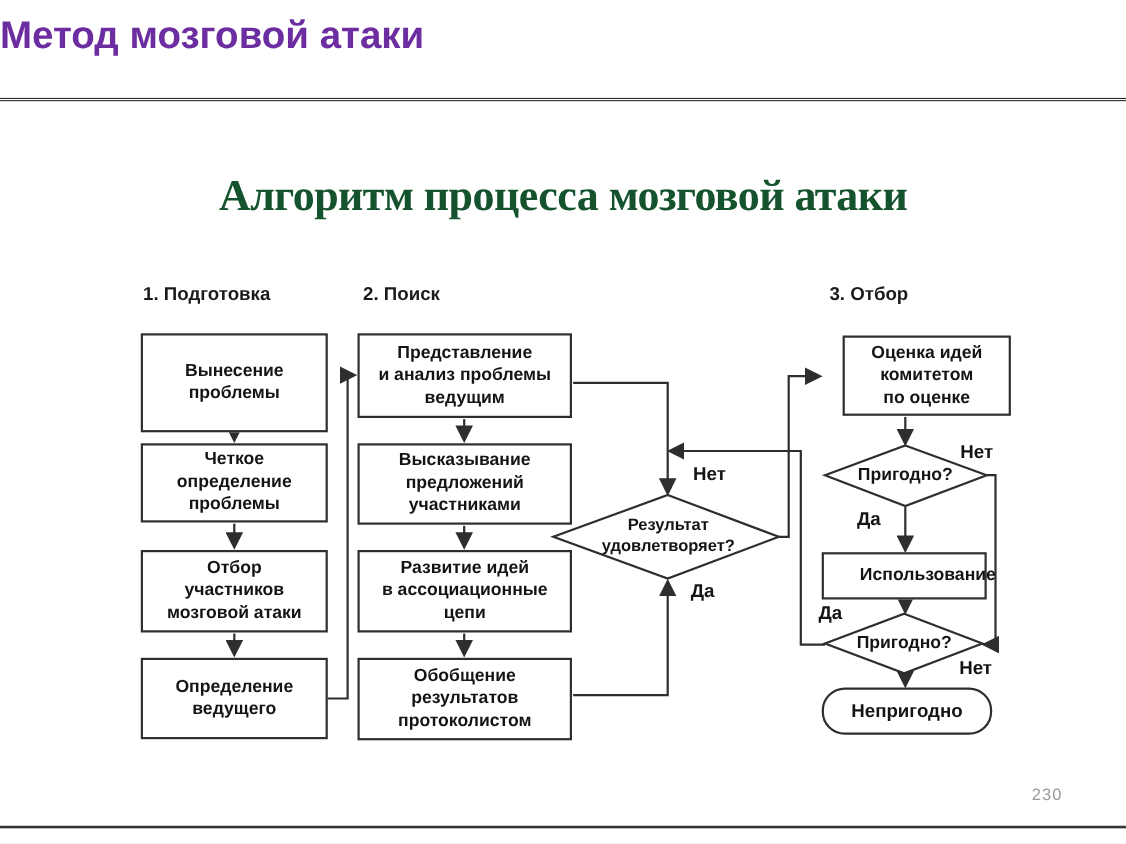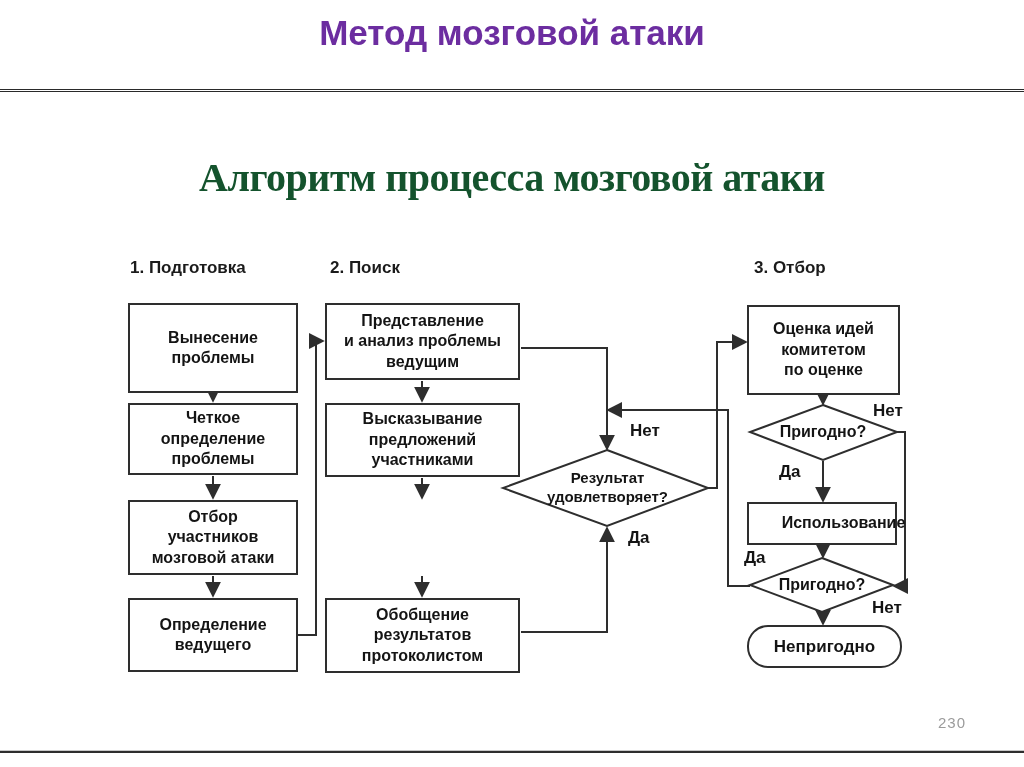--- a/index.html
+++ b/index.html
@@ -2,21 +2,21 @@
 <html><head>
 <meta charset="utf-8">
 <style>
   html,body{margin:0;padding:0;background:#e9e9e9;}
   .slide{
     position:relative;width:1024px;height:767px;background:#ffffff;
     overflow:hidden;font-family:"Liberation Sans","DejaVu Sans",sans-serif;
     margin:0 auto;
   }
   .slide-title{
-    position:absolute;top:13px;left:0;right:0;text-align:center;
+    position:absolute;top:13px;left:0;right:0;
     color:#6c2da0;font-size:35px;font-weight:700;letter-spacing:0;
   }
   .rule-top{
     position:absolute;top:89px;left:0;width:1024px;height:3px;
     border-top:1px solid #2a2a2a;border-bottom:1px solid #2a2a2a;background:#fff;
     box-sizing:border-box;
   }
   .rule-bottom{
     position:absolute;top:750px;left:0;width:1024px;height:3px;
     border-top:1px solid #c8c8c8;background:#2e2e2e;box-sizing:border-box;
@@ -112,28 +112,31 @@
 мозговой атаки</div>
   <div class="node" style="left:128px;top:598px;width:170px;height:74px;">Определение
 ведущего</div>
 
   <div class="node" style="left:325px;top:303px;width:195px;height:77px;">Представление
 и анализ проблемы
 ведущим</div>
   <div class="node" style="left:325px;top:403px;width:195px;height:74px;">Высказывание
 предложений
 участниками</div>
+  <div class="node" style="left:325px;top:500px;width:195px;height:75px;">Развитие идей
+в ассоциационные
+цепи</div>
   <div class="node" style="left:325px;top:598px;width:195px;height:75px;text-align:center;">Обобщение
 результатов
 протоколистом</div>
 
   <div class="dtext" style="left:510px;top:464px;width:195px;height:48px;font-size:15px;line-height:1.25;">Результат
 удовлетворяет?</div>
 
-  <div class="node" style="left:747px;top:305px;width:153px;height:90px;">Оценка идей
+  <div class="node" style="left:766px;top:305px;width:153px;height:73px;">Оценка идей
 комитетом
 по оценке</div>
   <div class="dtext" style="left:763px;top:421px;width:120px;height:22px;font-size:16px;">Пригодно?</div>
   <div class="node" style="left:747px;top:502px;width:150px;height:43px;padding-left:45px;">Использование</div>
   <div class="dtext" style="left:762px;top:574px;width:120px;height:22px;font-size:16px;">Пригодно?</div>
   <div class="node terminal" style="left:747px;top:625px;width:155px;height:43px;">Непригодно</div>
 
   <div class="edge-label" style="left:630px;top:421px;">Нет</div>
   <div class="edge-label" style="left:628px;top:528px;">Да</div>
   <div class="edge-label" style="left:873px;top:401px;">Нет</div>

